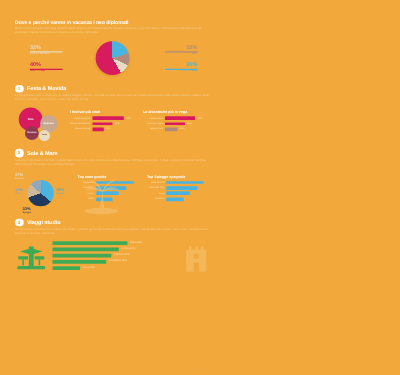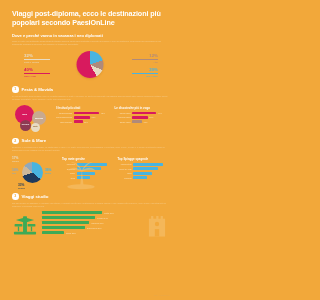--- a/index.html
+++ b/index.html
@@ -133,21 +133,20 @@
     position:absolute;right:10px;bottom:4px;
     font-size:1.9px;color:#e5a84f;
   }
 </style>
 </head>
 <body>
 
 <div class="page">
 
   <div class="header">
-    <div class="title">Viaggi post-diploma, ecco le destinazioni più popolari secondo PaesiOnLine</div>
     <div class="sub-block">
       <div class="sub-title">Dove e perché vanno in vacanza i neo diplomati</div>
       <div class="sub-text">Quali le mete più gettonate dagli studenti italiani appena usciti dalla maturità? Quanto spendono e con chi partono? Una ricerca di PaesiOnLine ha analizzato migliaia di ricerche per scoprire le tendenze dell'estate.</div>
     </div>
   </div>
 
   <div class="toppie-wrap">
     <div class="toppie"></div>
 
     <div class="pie-lbl lbl-tl">

